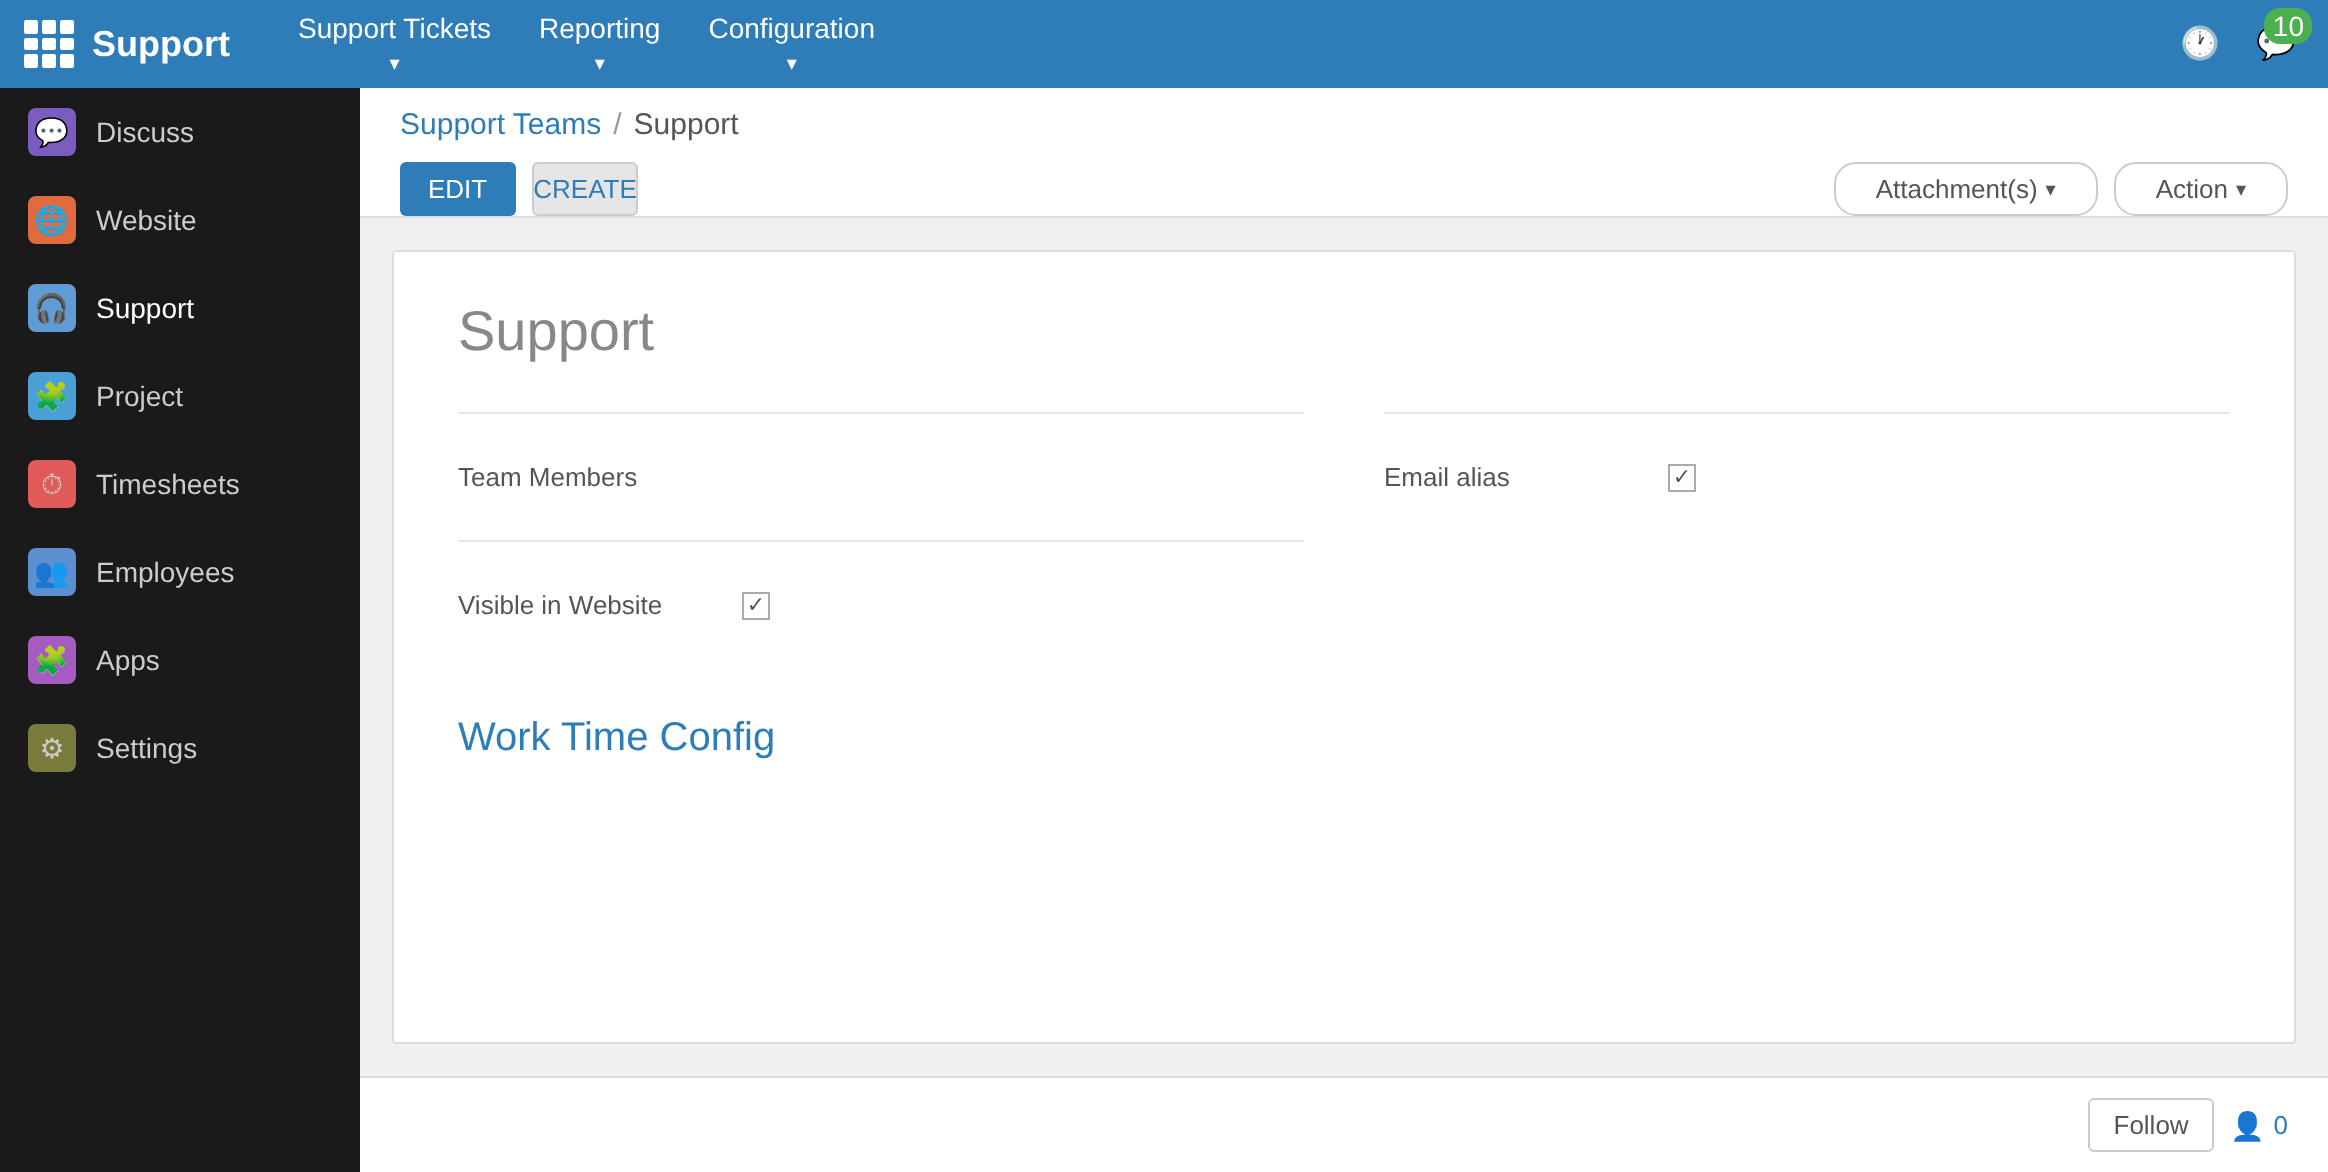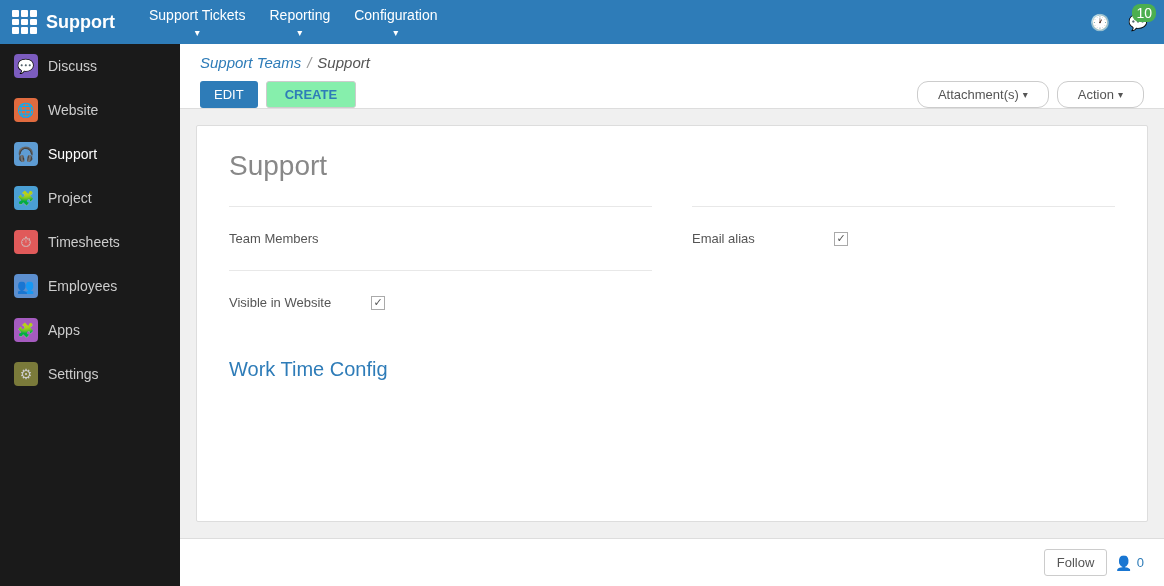--- a/index.html
+++ b/index.html
@@ -80,37 +80,37 @@
     .content-area {
       flex: 1; background: #f0f0f0; overflow-y: auto; display: flex; flex-direction: column;
     }
 
     
     .content-header {
       background: white; border-bottom: 1px solid #ddd; padding: 10px 20px 0 20px;
       flex-shrink: 0;
     }
     .breadcrumb {
-      display: flex; align-items: center; gap: 6px; margin-bottom: 10px; font-style: italic;
+      display: flex; align-items: center; gap: 6px; margin-bottom: 10px;
     }
     .breadcrumb-link {
       color: #2e7cb8; cursor: pointer; font-size: 15px;
     }
     .breadcrumb-sep { color: #999; font-size: 15px; }
     .breadcrumb-current { color: #555; font-size: 15px; }
     .toolbar {
       display: flex; align-items: center; gap: 8px; padding-bottom: 0; justify-content: space-between;
     }
     .btn-edit {
       background: #2e7cb8; color: white; border: none;
       padding: 6px 14px; cursor: pointer; font-size: 13px; border-radius: 3px;
     }
     .btn-create {
-      background: #86efac; color: #2e7cb8; border: 1px solid #ccc;
-      padding: 5px 18px; cursor: pointer; font-size: 13px; border-radius: 3px; font-weight: bold;
+      background: #e5e5e5; color: #2e7cb8; border: 1px solid #ccc;
+      padding: 5px 0; cursor: pointer; font-size: 13px; border-radius: 3px;
     }
     .toolbar-spacer { flex: 1; }
     .btn-dropdown {
       background: white; color: #555; border: 1px solid #ccc;
       padding: 5px 20px; cursor: pointer; font-size: 13px; border-radius: 11px;
       display: flex; align-items: center; gap: 4px;
     }
     .btn-dropdown .caret { font-size: 10px; }
 
     

